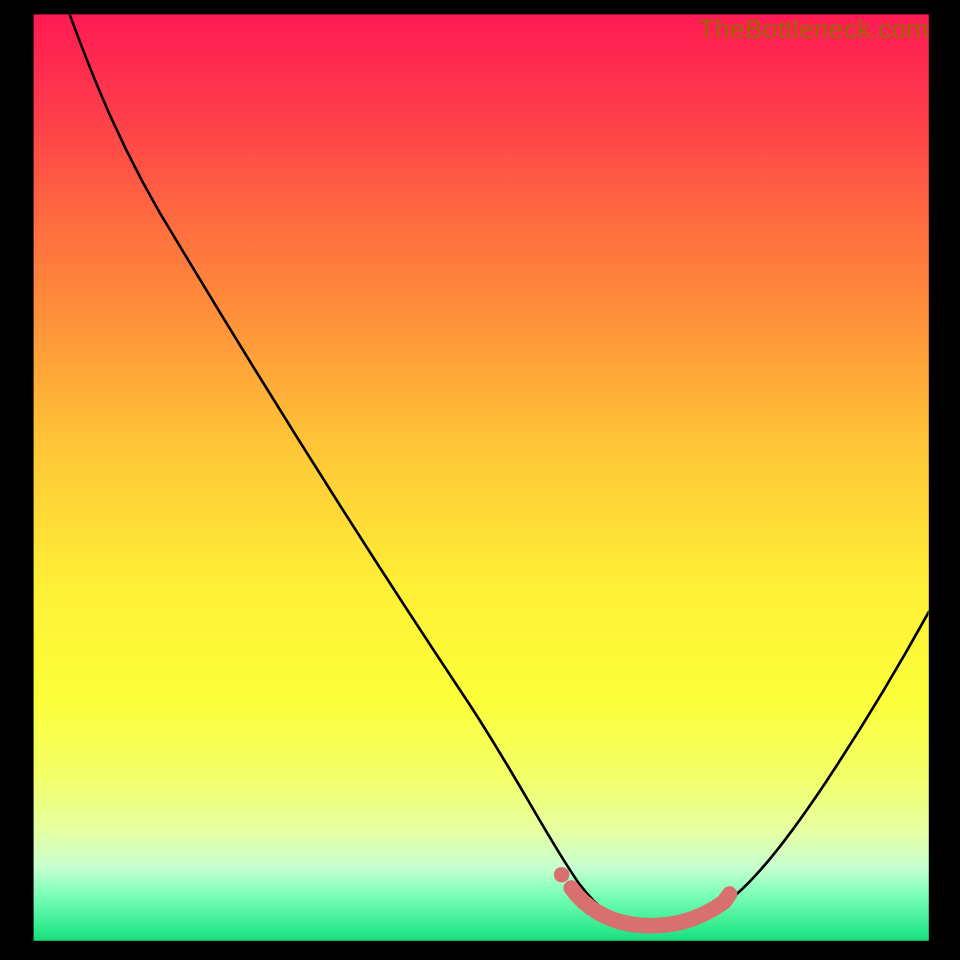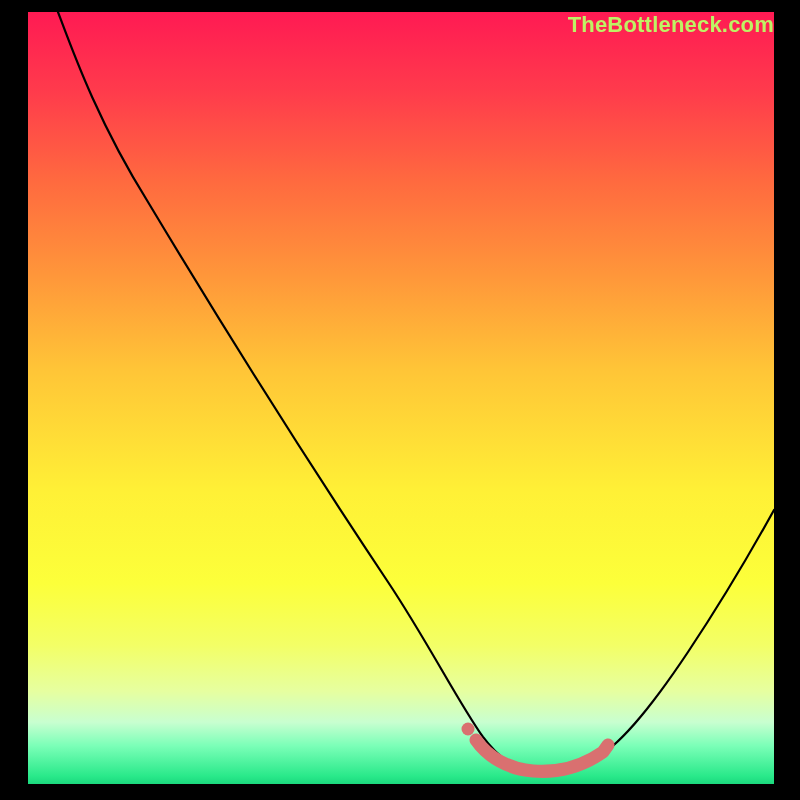--- a/index.html
+++ b/index.html
@@ -44,23 +44,23 @@
   .plot-area svg {
     position: absolute;
     inset: 0;
     width: 100%;
     height: 100%;
   }
   .wm {
     position: absolute;
     top: 12px;
     right: 26px;
-    color: #bef264;
+    color: #a16207;
     font-size: 22px;
-    font-weight: 700;
+    font-weight: 400;
     letter-spacing: 0.2px;
     user-select: none;
   }
 </style>
 </head>
 <body>
 
 <div class="outer">
 
   <div class="plot-area">

